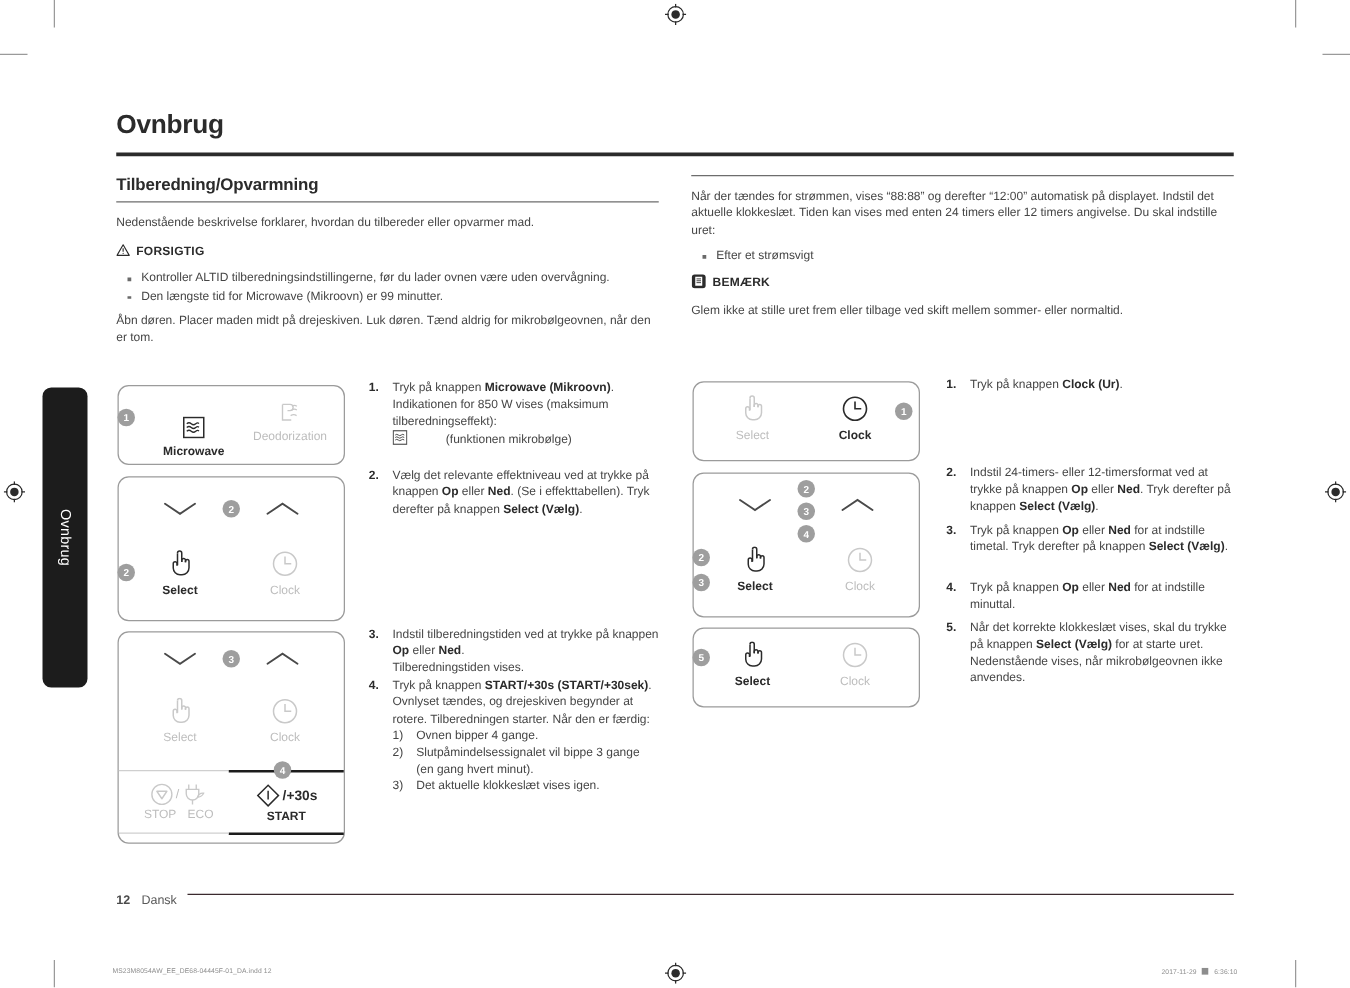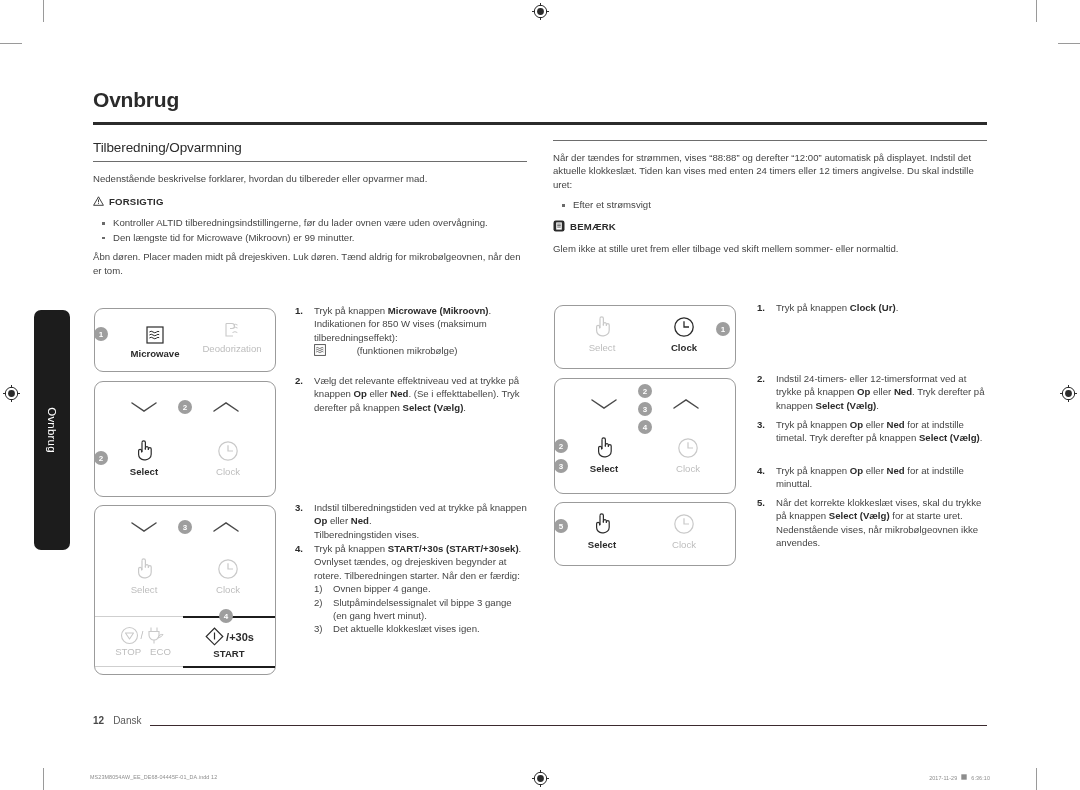--- a/index.html
+++ b/index.html
@@ -37,21 +37,21 @@
     position:absolute;left:93px;top:88px;
     font-size:21px;font-weight:bold;color:#2b2b2b;letter-spacing:-.2px;
   }
   .chapter-rule{position:absolute;left:93px;top:122px;width:894px;height:3px;background:#2b2b2b;}
 
   .col{position:absolute;top:140px;}
   .col.left{left:93px;width:434px;}
   .col.right{left:553px;width:434px;}
 
   h2.sec{
-    margin:0;font-size:13.5px;font-weight:normal;color:#2b2b2b;
+    margin:0;font-size:13.5px;font-weight:bold;color:#2b2b2b;
     padding-bottom:6px;letter-spacing:-.1px;
   }
   .sec-rule{height:1px;background:#6d6d6d;margin-bottom:10px;}
 
   p.body{margin:0 0 7px 0;font-size:9.6px;line-height:13.4px;color:#454545;}
 
   .notice{display:flex;align-items:center;gap:5px;margin:5px 0 6px 0;}
   .notice .ntxt{font-size:9.6px;font-weight:bold;color:#2b2b2b;letter-spacing:.2px;}
 
   ul.bullets{margin:0 0 6px 0;padding:0;list-style:none;}
@@ -85,21 +85,21 @@
   .badge{
     position:absolute;width:14px;height:14px;border-radius:50%;
     background:#9e9e9e;color:#fff;font-size:8px;font-weight:bold;
     display:flex;align-items:center;justify-content:center;
   }
   .divider{position:absolute;height:1px;}
   .divider.light{background:#cfcfcf;}
   .divider.dark{background:#1c1c1c;height:1.6px;}
 
   
-  .pagefoot{position:absolute;left:93px;top:715px;display:flex;align-items:flex-end;gap:9px;width:894px;}
+  .pagefoot{position:absolute;left:93px;top:715px;display:flex;align-items:flex-start;gap:9px;width:894px;}
   .pagefoot .pnum{font-size:10px;font-weight:bold;color:#4a4a4a;}
   .pagefoot .plang{font-size:10px;color:#5a5a5a;}
   .pagefoot .frule{flex:1;height:1.4px;background:#3b2a2e;}
 
   .printinfo{position:absolute;top:774px;font-size:5.4px;color:#8d8d8d;letter-spacing:.1px;white-space:nowrap;}
   .printinfo.l{left:90px;}
   .printinfo.r{right:90px;display:flex;align-items:center;gap:4px;}
 </style>
 </head>
 <body>
@@ -231,21 +231,21 @@
               <span class="sn">3)</span>
               <span>Det aktuelle klokkeslæt vises igen.</span>
             </li>
         </ul>
       </span>
     </div>
   </div>
 
   <div class="panel" style="left:94px;top:308px;width:180px;height:62px;">
     <div class="badge" style="left:-1px;top:18px;">1</div>
-    <div class="key on" style="left:18px;top:17px;width:84px;">
+    <div class="key on" style="left:18px;top:24px;width:84px;">
       <span>
         <svg width="18" height="18" viewBox="0 0 18 18">
           <rect x="1" y="1" width="16" height="16" fill="none" stroke="#2b2b2b" stroke-width="1.2"></rect>
           <path d="M3.4 6 q1.8 -1.6 3.6 0 q1.8 1.6 3.6 0 q1.4 -1.2 2.6 -0.3" fill="none" stroke="#2b2b2b" stroke-width="1"></path>
           <path d="M3.4 9 q1.8 -1.6 3.6 0 q1.8 1.6 3.6 0 q1.4 -1.2 2.6 -0.3" fill="none" stroke="#2b2b2b" stroke-width="1"></path>
           <path d="M3.4 12 q1.8 -1.6 3.6 0 q1.8 1.6 3.6 0 q1.4 -1.2 2.6 -0.3" fill="none" stroke="#2b2b2b" stroke-width="1"></path>
         </svg>
       </span>
       <div class="klabel">Microwave</div>
     </div>

